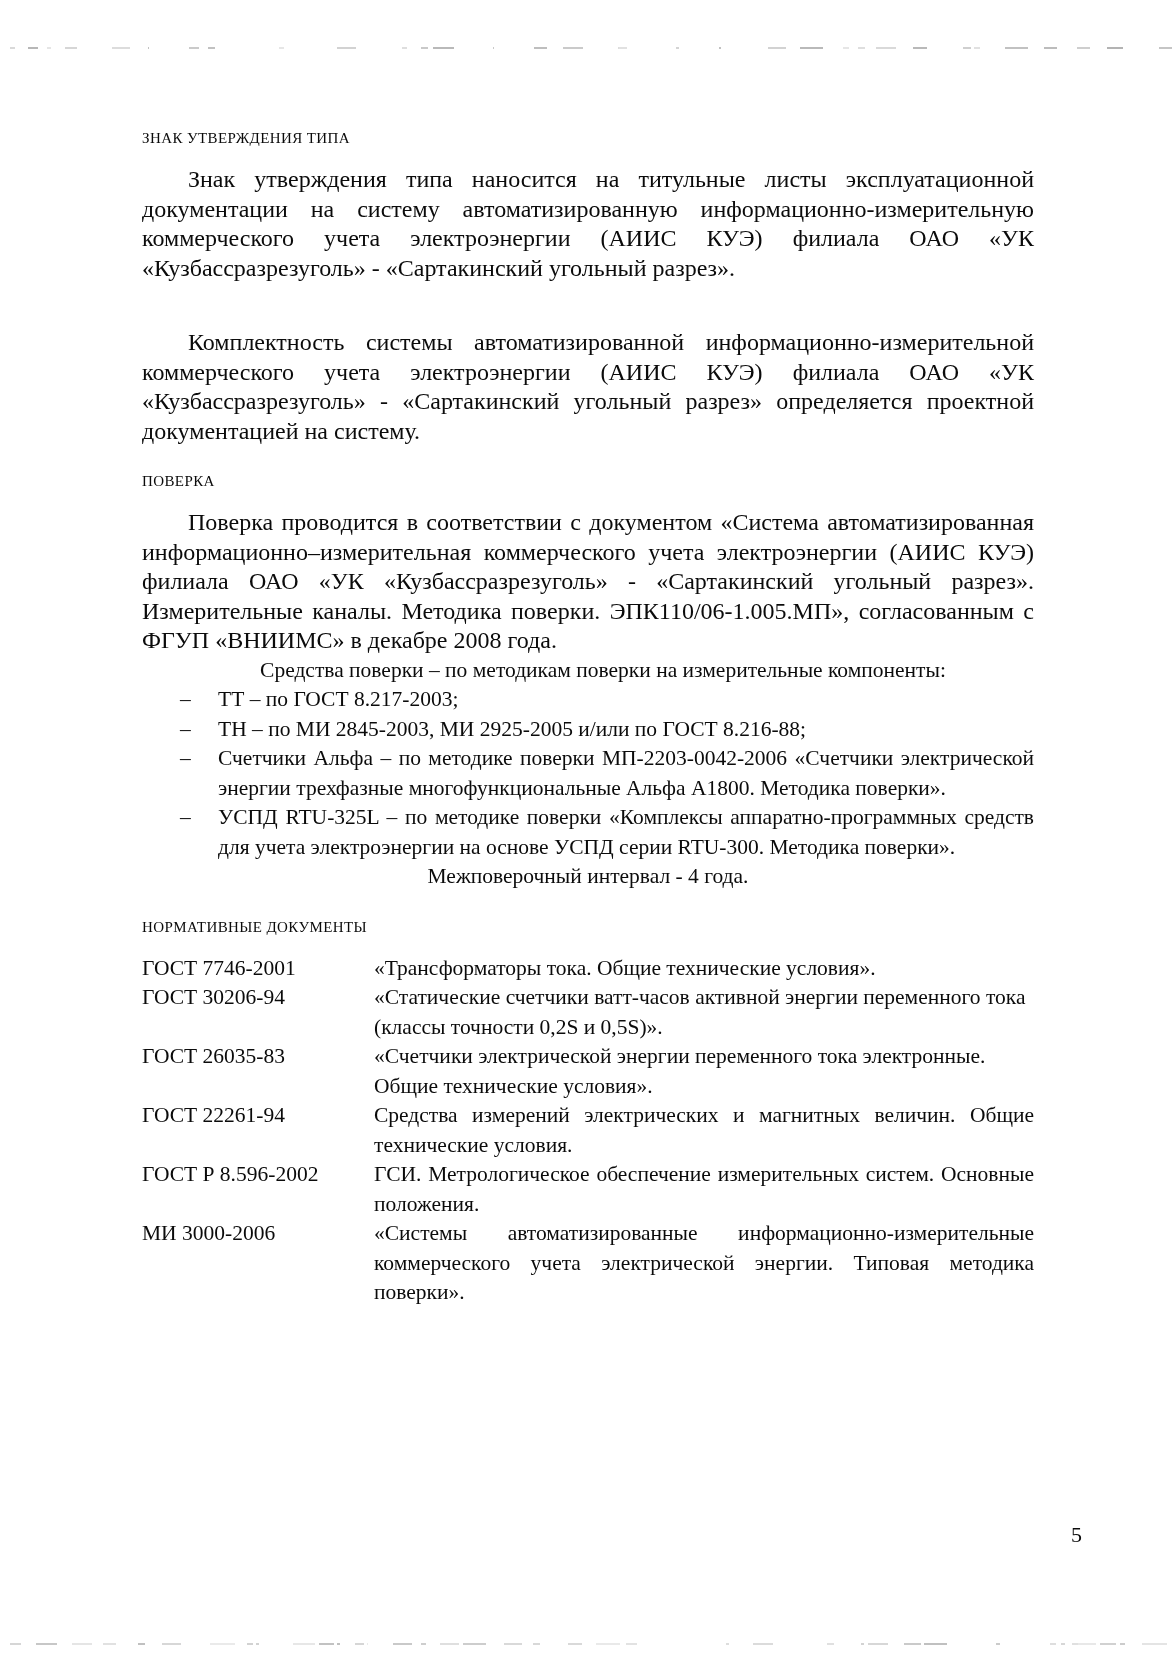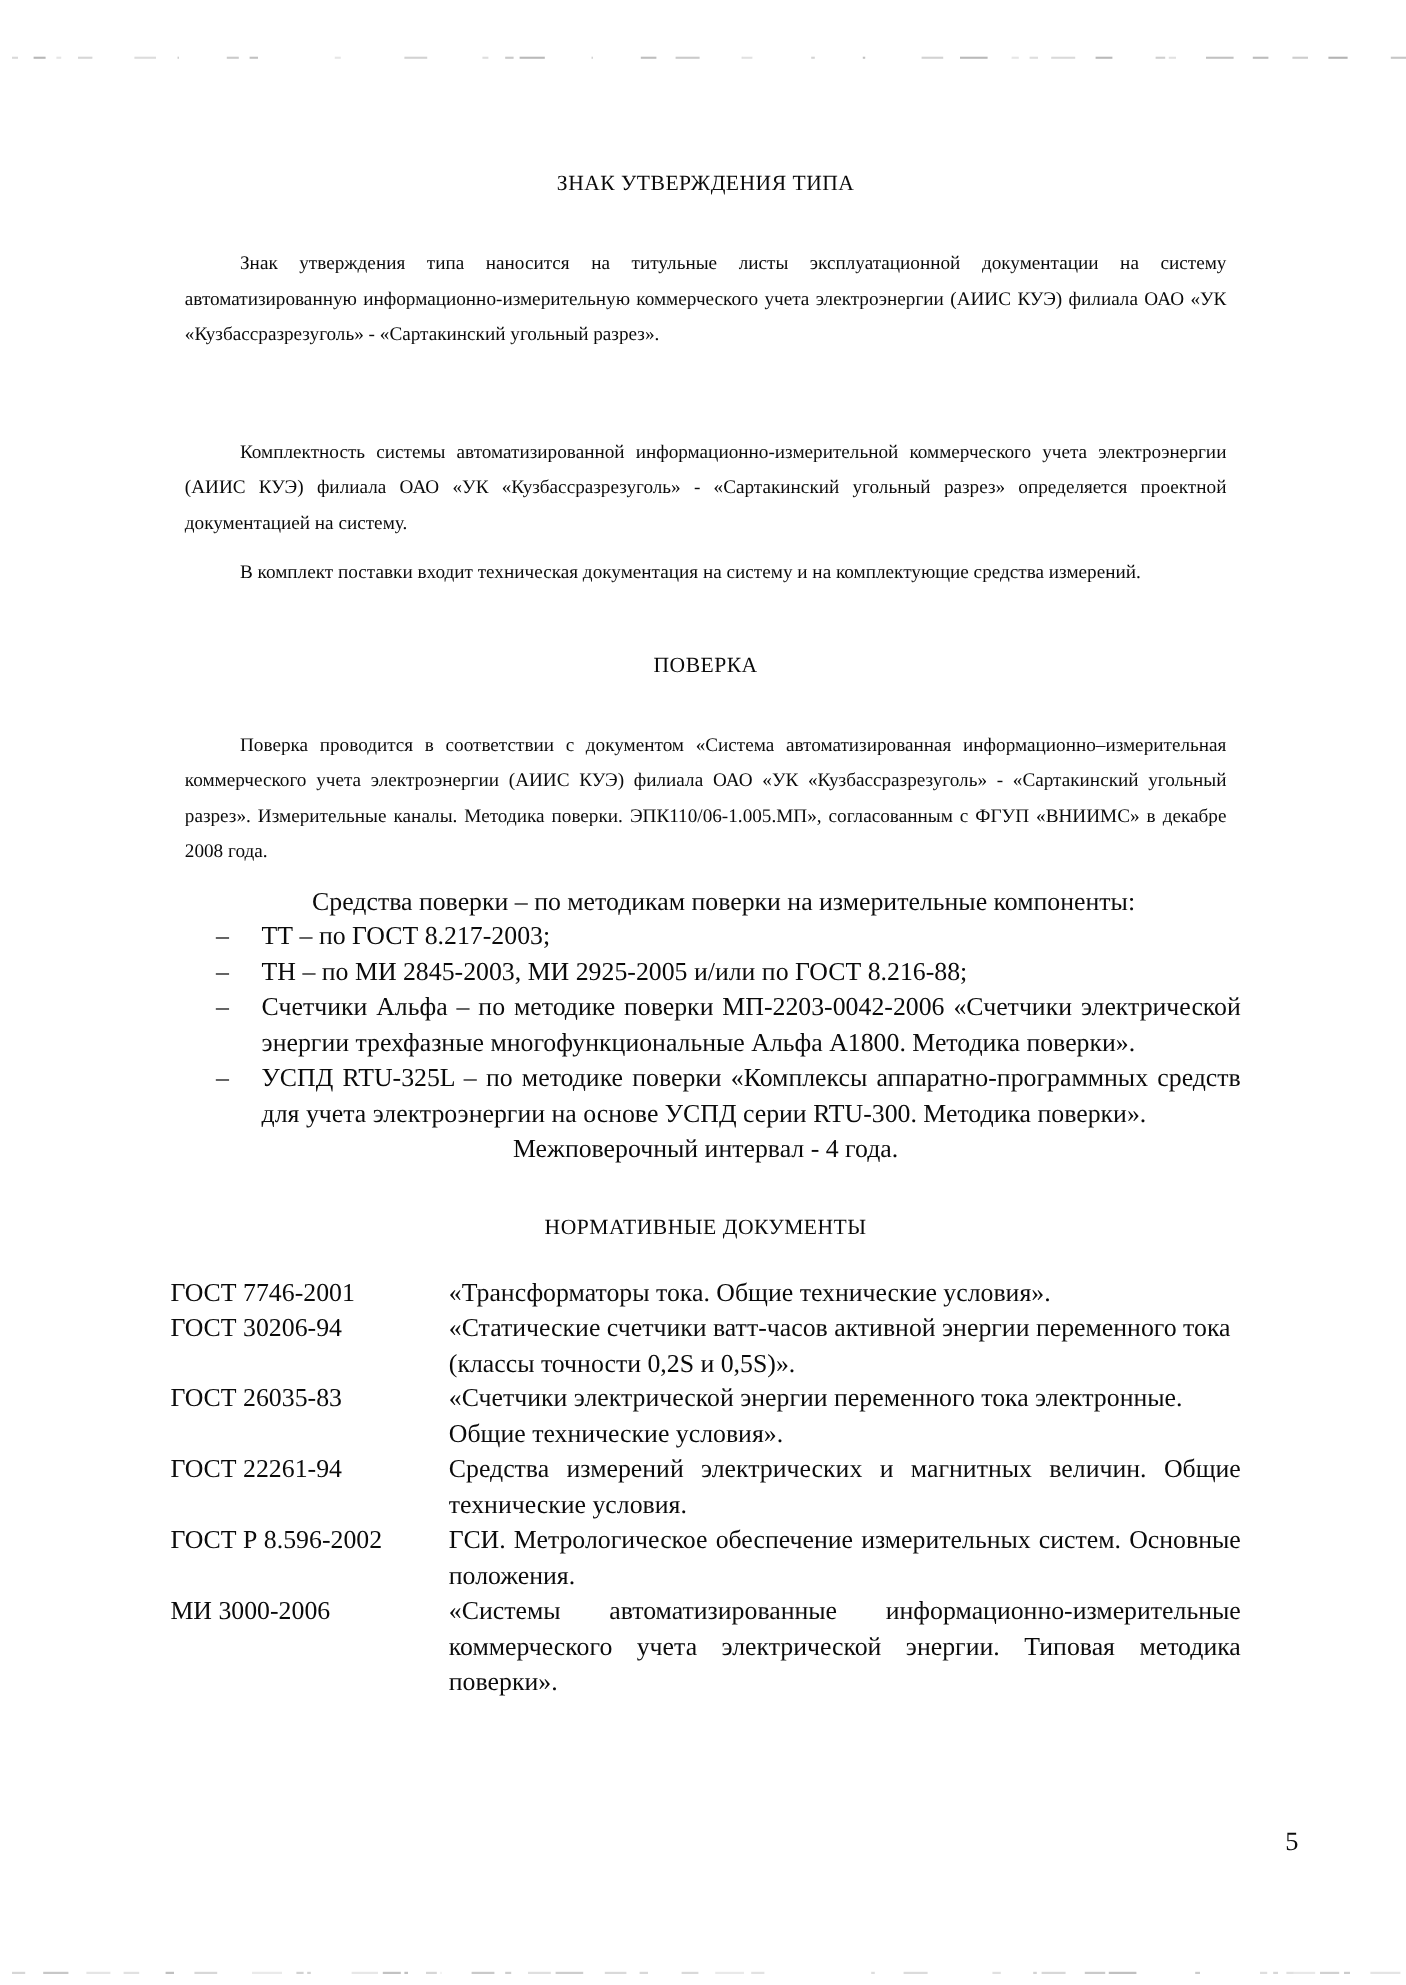--- a/index.html
+++ b/index.html
@@ -42,34 +42,33 @@
   }
 
   .content {
     position: absolute;
     left: 142px;
     top: 130px;
     width: 892px;
   }
 
   h2.section-heading {
-    font-size: 18px;
+    font-size: 15px;
     font-weight: normal;
-    text-align: center;
     letter-spacing: .4px;
-    margin: 12px;
+    margin: 0;
     padding: 0;
   }
 
   .block { margin: 0; }
 
   p.para {
-    font-size: 16px;
+    font-size: 24px;
     line-height: 29.5px;
-    margin: 12px;
+    margin: 0;
     text-align: justify;
     text-justify: inter-word;
     hyphens: none;
   }
   p.para.indent { text-indent: 46px; }
 
   
   .gap-heading-after { height: 18px; }
   .gap-block { height: 27px; }
 
@@ -179,21 +178,20 @@
       <h2 class="section-heading">ЗНАК УТВЕРЖДЕНИЯ ТИПА</h2>
       <div class="gap-heading-after"></div>
       <p class="para indent">Знак утверждения типа наносится на титульные листы эксплуатационной документации на систему автоматизированную информационно-измерительную коммерческого учета электроэнергии (АИИС КУЭ) филиала ОАО «УК «Кузбассразрезуголь» - «Сартакинский угольный разрез».</p>
     </section>
 
     <div class="gap-block"></div>
 
     <section class="block">
       <div class="gap-heading-after"></div>
       <p class="para indent">Комплектность системы автоматизированной информационно-измерительной коммерческого учета электроэнергии (АИИС КУЭ) филиала ОАО «УК «Кузбассразрезуголь» - «Сартакинский угольный разрез» определяется проектной документацией на систему.</p>
-      <p class="para indent">В комплект поставки входит техническая документация на систему и  на комплектующие средства измерений.</p>
     </section>
 
     <div class="gap-block"></div>
 
     <section class="block">
       <h2 class="section-heading">ПОВЕРКА</h2>
       <div class="gap-heading-after"></div>
       <p class="para indent">Поверка проводится в соответствии с документом «Система автоматизированная информационно–измерительная коммерческого учета электроэнергии (АИИС КУЭ) филиала ОАО «УК «Кузбассразрезуголь» - «Сартакинский угольный разрез». Измерительные каналы. Методика поверки. ЭПК110/06-1.005.МП», согласованным с ФГУП «ВНИИМС» в декабре 2008 года.</p>
       <p class="plain-line sub-indent">Средства поверки – по методикам поверки на измерительные компоненты:</p>
 

